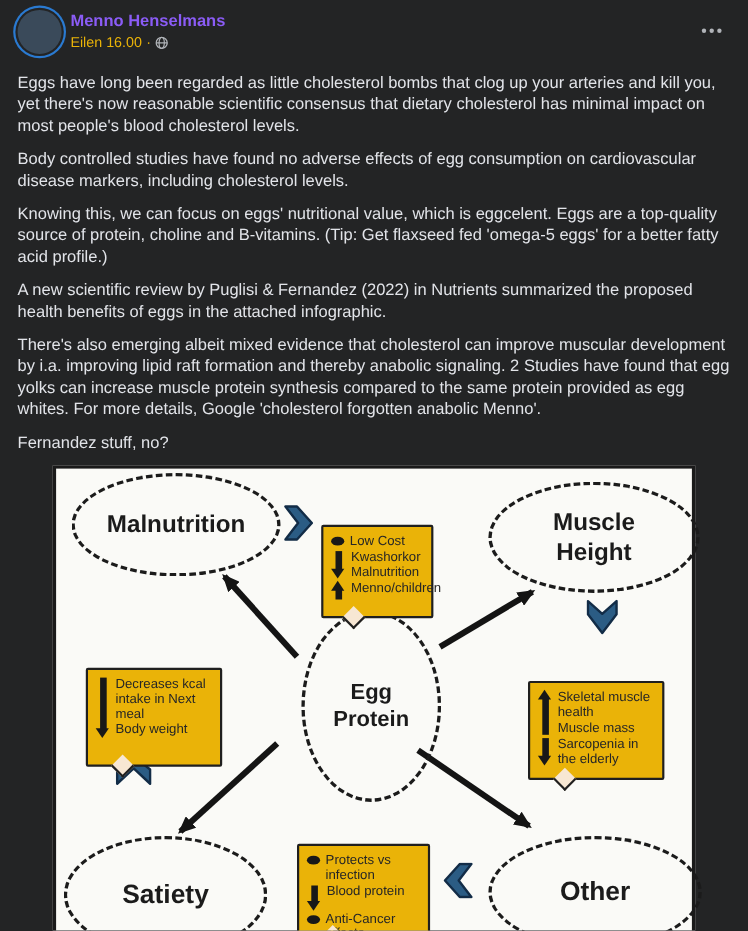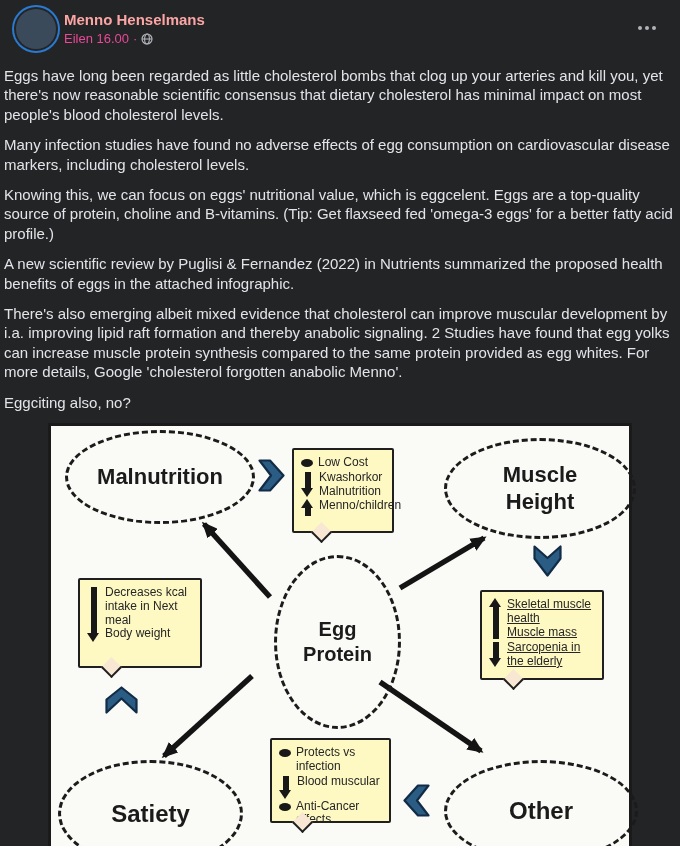--- a/index.html
+++ b/index.html
@@ -14,55 +14,55 @@
   .avatar{
     position:absolute;left:16px;top:9px;width:40px;height:40px;border-radius:50%;
     background:
       radial-gradient(circle at 50% 36%, #c9a183 0 25%, rgba(0,0,0,0) 26%),
       radial-gradient(ellipse 62% 34% at 50% 92%, #b9cfdf 0 60%, rgba(0,0,0,0) 61%),
       linear-gradient(#44586c, #2a3짜a47);
     background-color:#3a4a5a;
     box-shadow:0 0 0 2px #232425, 0 0 0 4px #2a7ad1;
     cursor:pointer;
   }
-  .hname{margin-left:48px;font-size:15px;font-weight:700;color:#fca5a5;line-height:20px;cursor:pointer;}
-  .hmeta{margin-left:48px;font-size:13px;color:#ec4899;line-height:17px;display:flex;align-items:center;gap:4px;}
+  .hname{margin-left:48px;font-size:15px;font-weight:700;color:#8b5cf6;line-height:20px;cursor:pointer;}
+  .hmeta{margin-left:48px;font-size:13px;color:#eab308;line-height:17px;display:flex;align-items:center;gap:4px;}
   .hmeta svg{display:block;}
   .more{position:absolute;right:18px;top:20px;display:flex;gap:3px;padding:6px;cursor:pointer;}
   .more i{width:4px;height:4px;border-radius:50%;background:#b0b3b8;display:block;}
   
-  .ptxt{padding:0 4px;}
+  .ptxt{padding:0 16px;}
   .ptxt p{margin:0 0 11px 0;font-size:15px;line-height:19.4px;color:#e2e4e9;}
   .ptxt p:first-child{margin-top:8px;}
   
   .figwrap{width:584px;margin:2px auto 0 auto;cursor:pointer;}
   .fig{
     position:relative;width:584px;height:437px;box-sizing:border-box;
     background:#fafaf7;border:3px solid #1a1a1a;
   }
   .node{
     position:absolute;display:flex;align-items:center;justify-content:center;text-align:center;
     border:3px dashed #1b1b1b;border-radius:50%;
     color:#1b1b1b;font-weight:700;white-space:pre-line;
   }
   .n-mal{left:14px;top:4px;width:184px;height:88px;font-size:22px;}
   .n-mus{left:393px;top:12px;width:186px;height:95px;font-size:22px;line-height:1.2;}
   .n-egg{left:223px;top:129px;width:121px;height:168px;font-size:20px;line-height:1.25;}
   .n-sat{left:7px;top:334px;width:179px;height:101px;font-size:24px;}
   .n-oth{left:393px;top:334px;width:188px;height:96px;font-size:24px;}
   .box{
-    position:absolute;box-sizing:border-box;background:#fef9c3;border:2.5px solid #1f1f1f;
-    border-radius:2px;padding:6px 6px 5px 7px;color:#262626;
+    position:absolute;box-sizing:border-box;background:#eab308;border:2.5px solid #1f1f1f;
+    border-radius:2px;padding:6px 6px 5px 7px;color:#262626;margin-top:29px;
   }
   .tail{
     position:absolute;bottom:-9px;left:20%;width:13px;height:13px;background:#f7e7d3;
     border-right:2.5px solid #1f1f1f;border-bottom:2.5px solid #1f1f1f;transform:rotate(45deg);
   }
   .b-mal{left:241px;top:22px;width:102px;height:85px;}
-  .b-mus{left:429px;top:164px;width:124px;height:90px;text-decoration:underline;}
+  .b-mus{left:429px;top:164px;width:124px;height:90px;}
   .b-sat{left:27px;top:152px;width:124px;height:90px;}
   .b-oth{left:219px;top:312px;width:121px;height:85px;}
   .row{display:flex;gap:5px;margin-bottom:1px;align-items:flex-start;}
   .btext{font-size:12px;line-height:13.8px;white-space:pre-line;}
   .bullet{flex:0 0 12px;width:12px;height:8px;border-radius:50%;background:#181818;margin-top:3px;}
   .blk{position:relative;flex:0 0 13px;width:13px;}
   .blk .sh{position:absolute;left:3.5px;width:6px;background:#181818;}
   .blk .hd{position:absolute;left:0;width:0;height:0;border-left:6.5px solid transparent;border-right:6.5px solid transparent;}
   .blk.down .sh{top:1px;bottom:8px;}
   .blk.down .hd{bottom:0;border-top:9px solid #181818;}
@@ -89,25 +89,25 @@
   </div>
   <div class="more">
       <i></i>
       <i></i>
       <i></i>
     </div>
 </div>
 
 <div class="ptxt">
   <p>Eggs have long been regarded as little cholesterol bombs that clog up your arteries and kill you, yet there's now reasonable scientific consensus that dietary cholesterol has minimal impact on most people's blood cholesterol levels.</p>
-  <p>Many infection studies have found no adverse effects of egg consumption on cardiovascular disease markers, including cholesterol levels.</p>
-  <p>Knowing this, we can focus on eggs' nutritional value, which is eggcelent. Eggs are a top-quality source of protein, choline and B-vitamins. (Tip: Get flaxseed fed 'omega-3 eggs' for a better fatty acid profile.)</p>
+  <p>Body controlled studies have found no adverse effects of egg consumption on cardiovascular disease markers, including cholesterol levels.</p>
+  <p>Knowing this, we can focus on eggs' nutritional value, which is eggcelent. Eggs are a top-quality source of protein, choline and B-vitamins. (Tip: Get flaxseed fed 'omega-5 eggs' for a better fatty acid profile.)</p>
   <p>A new scientific review by Puglisi &amp; Fernandez (2022) in Nutrients summarized the proposed health benefits of eggs in the attached infographic.</p>
   <p>There's also emerging albeit mixed evidence that cholesterol can improve muscular development by i.a. improving lipid raft formation and thereby anabolic signaling. 2 Studies have found that egg yolks can increase muscle protein synthesis compared to the same protein provided as egg whites. For more details, Google 'cholesterol forgotten anabolic Menno'.</p>
-  <p>Eggciting also, no?</p>
+  <p>Fernandez stuff, no?</p>
 </div>
 
 <div class="figwrap">
   <div class="fig">
 
     <svg class="arrows" width="578" height="431" viewBox="0 0 578 431">
       <defs>
         <marker id="ah" markerUnits="userSpaceOnUse" markerWidth="17" markerHeight="14" refX="13" refY="7" orient="auto">
           <path d="M0,0 L16,7 L0,14 Z" fill="#141414"></path>
         </marker>
@@ -201,21 +201,21 @@
       <div class="row">
         <span class="bullet"></span>
         <span class="btext">Protects vs
 infection</span>
       </div>
       <div class="row">
         <span class="blk down h24">
             <i class="sh"></i>
             <i class="hd"></i>
           </span>
-        <span class="btext">Blood muscular</span>
+        <span class="btext">Blood protein</span>
       </div>
       <div class="row">
         <span class="bullet"></span>
         <span class="btext">Anti-Cancer
 effects</span>
       </div>
       <div class="tail"></div>
     </div>
 
   </div>

